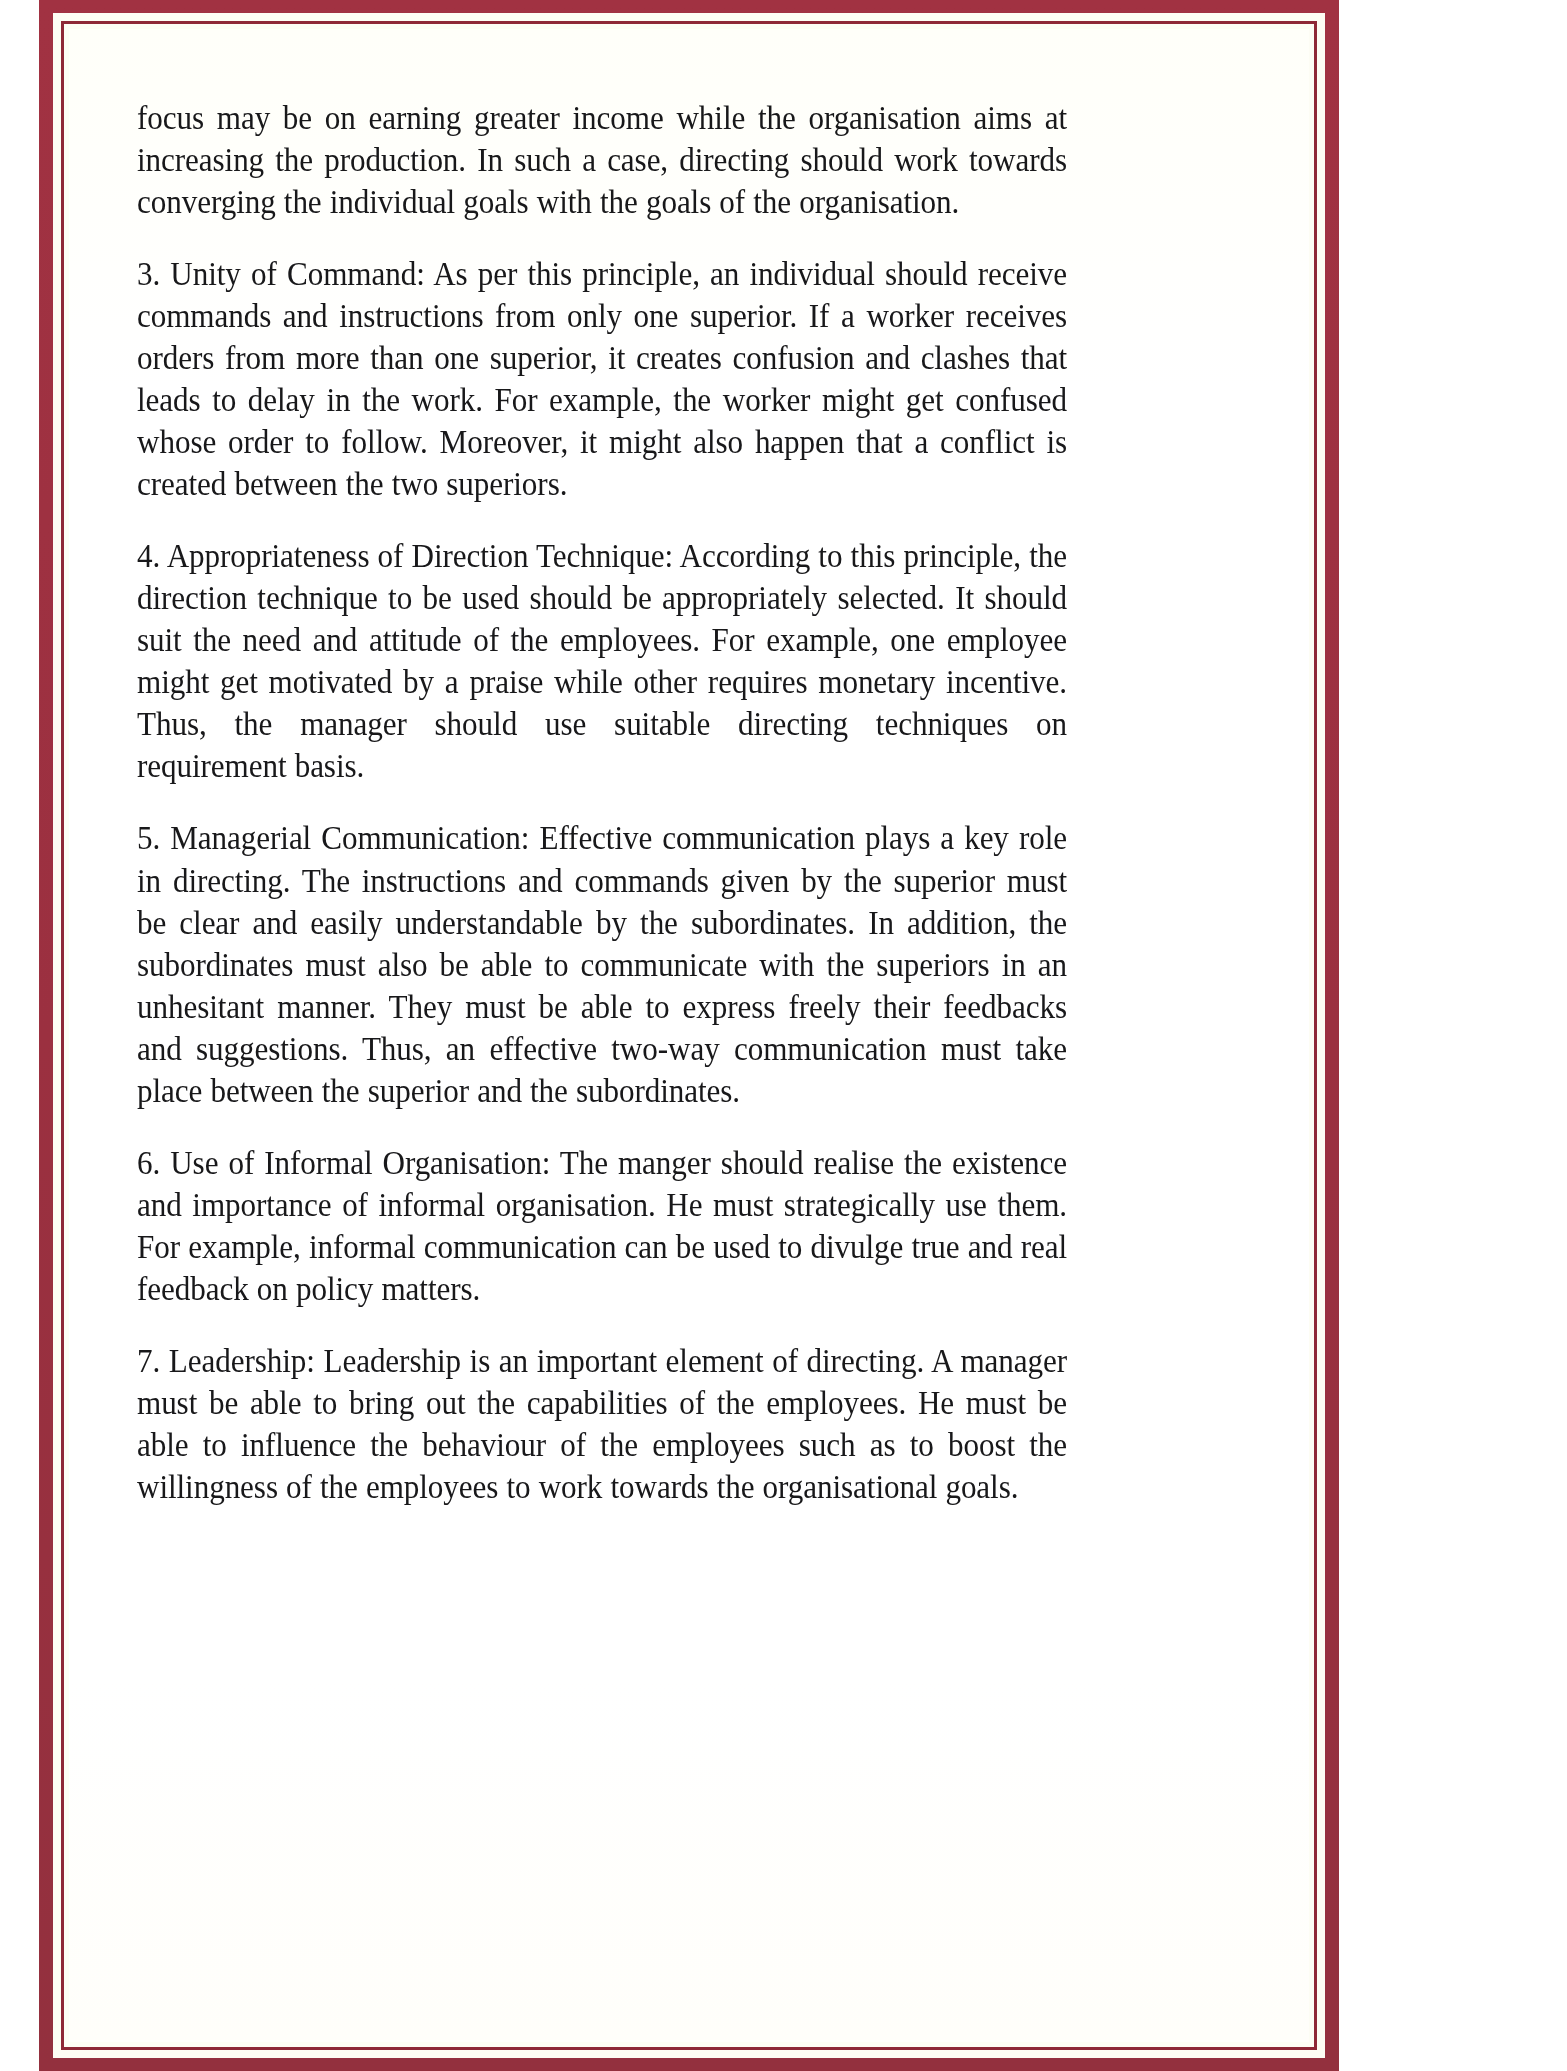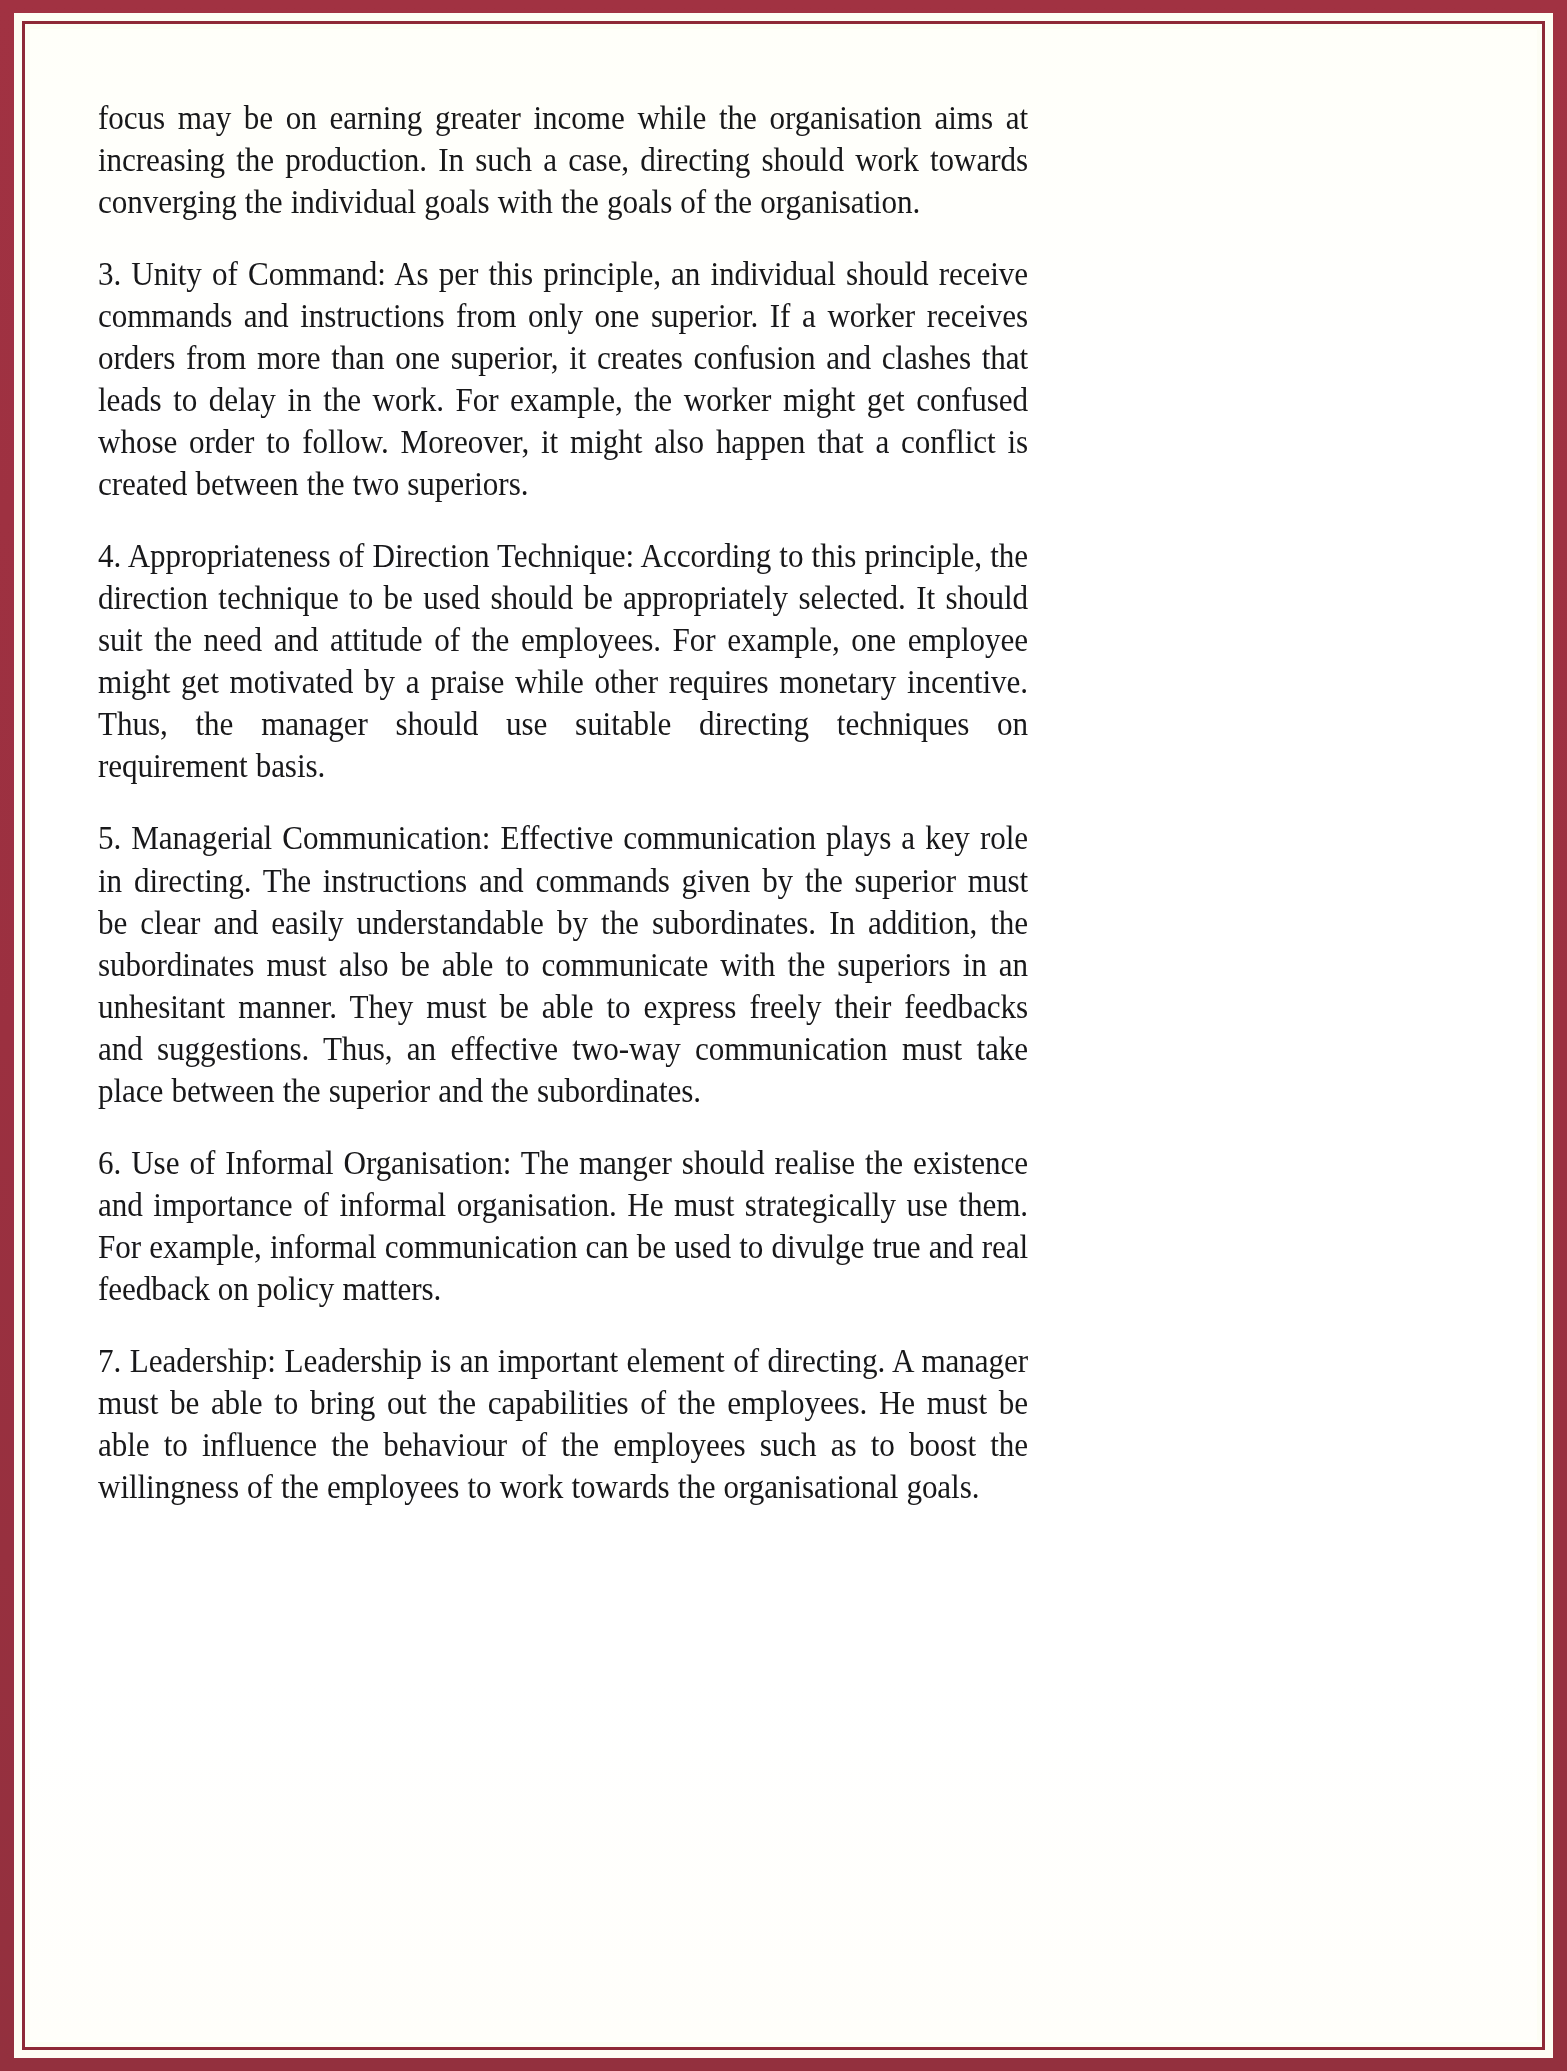--- a/index.html
+++ b/index.html
@@ -3,26 +3,27 @@
 <meta charset="utf-8">
 <style>
   html, body {
     margin: 0;
     padding: 0;
     background: #ffffff;
   }
 
   .page {
     position: relative;
-    width: 1567px;
+    width: 1300px;
     height: 2071px;
     background: #a63446;
     box-sizing: border-box;
     overflow: hidden;
     font-family: "Liberation Serif", "DejaVu Serif", serif;
+    margin-left: 39px;
   }
 
   
   .frame-outer {
     position: absolute;
     left: 0;
     top: 0;
     width: 1567px;
     height: 2071px;
     background: #a03040;

